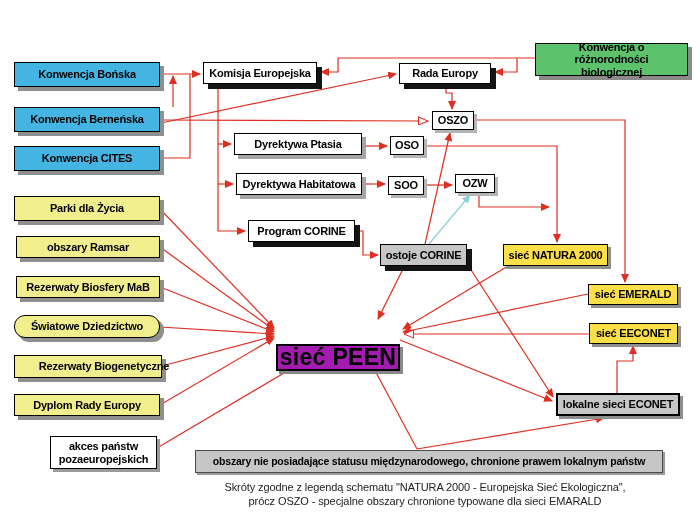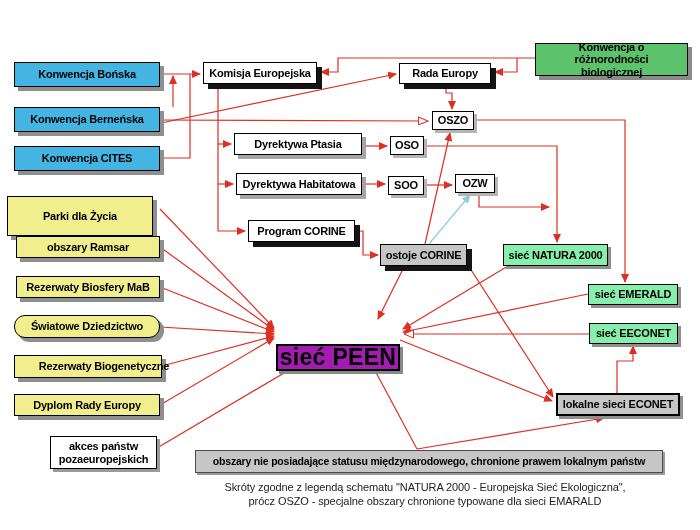--- a/index.html
+++ b/index.html
@@ -9,21 +9,21 @@
          font-size:17px;font-weight:bold;color:#000;letter-spacing:.2px;}
   #edges{position:absolute;left:0;top:0;width:700px;height:530px;z-index:1;}
   .node{position:absolute;z-index:2;display:flex;align-items:center;justify-content:center;
         text-align:center;font-weight:bold;font-size:11px;color:#000;line-height:1.15;
         letter-spacing:-0.2px;box-sizing:border-box;white-space:nowrap;}
   .n-blue{background:#44b5e2;border:1px solid #000;box-shadow:4px 4px 0 #8f8f8f;}
   .n-yellow{background:#f1ee8e;border:1px solid #000;box-shadow:4px 4px 0 #8f8f8f;}
   .n-white{background:#ffffff;border:1px solid #000;box-shadow:4px 4px 0 #a5a5a5;}
   .n-whitebold{background:#ffffff;border:1.5px solid #000;box-shadow:5px 5px 0 #141414;}
   .n-small{background:#ffffff;border:1px solid #000;box-shadow:3px 3px 0 #b5b5b5;}
-  .n-gray{background:#86efac;border:1.5px solid #000;box-shadow:3px 3px 0 #8f8f8f;}
+  .n-gray{background:#fde047;border:1.5px solid #000;box-shadow:3px 3px 0 #8f8f8f;}
   .n-graydark{background:#c6c6c6;border:1.5px solid #000;box-shadow:5px 5px 0 #141414;}
   .n-graythick{background:#c6c6c6;border:2.5px solid #000;box-shadow:3px 3px 0 #8f8f8f;}
   .n-green{background:#5cc26c;border:1.5px solid #000;box-shadow:4px 4px 0 #8a8a8a;white-space:normal;padding:1px 13px;}
   .n-peen{background:#a21caf;border:2.5px solid #000;box-shadow:3px 3px 0 #888;font-size:23px;letter-spacing:.3px;margin-top:23px;}
   .n-plain{background:#ffffff;border:1px solid #000;box-shadow:3px 3px 0 #9a9a9a;white-space:normal;padding:1px 1px;}
   .n-graybar{background:#c6c6c6;border:1px solid #4a4a4a;box-shadow:2px 2px 0 #9a9a9a;font-size:10.5px;}
   .caption{position:absolute;left:95px;width:660px;text-align:center;font-size:11px;
            color:#222;font-weight:normal;letter-spacing:-0.1px;}
 </style>
 </head>
@@ -81,21 +81,21 @@
         <polyline points="417,449 364,350" fill="none" stroke="#dd2f22" stroke-width="1.2" marker-end="url(#mh-solid)"></polyline>
         <polyline points="417,449 604,418" fill="none" stroke="#dd2f22" stroke-width="1.2" marker-end="url(#mh-solid)"></polyline>
       </g>
   </svg>
 
   <div id="nodes">
       <div class="node n-green" style="left: 535px; top: 43px; width: 153px; height: 33px;">Konwencja o różnorodności biologicznej</div>
       <div class="node n-blue" style="left: 14px; top: 62px; width: 146px; height: 25px;">Konwencja Bońska</div>
       <div class="node n-blue" style="left: 14px; top: 107px; width: 146px; height: 25px;">Konwencja Berneńska</div>
       <div class="node n-blue" style="left: 14px; top: 146px; width: 146px; height: 25px;">Konwencja CITES</div>
-      <div class="node n-yellow" style="left: 7px; top: 196px; width: 146px; height: 40px;">Parki dla Życia</div>
+      <div class="node n-yellow" style="left: 14px; top: 196px; width: 146px; height: 25px;">Parki dla Życia</div>
       <div class="node n-yellow" style="left: 16px; top: 236px; width: 144px; height: 22px;">obszary Ramsar</div>
       <div class="node n-yellow" style="left: 16px; top: 276px; width: 144px; height: 22px;">Rezerwaty Biosfery MaB</div>
       <div class="node n-yellow" style="left: 14px; top: 315px; width: 146px; height: 23px; border-radius: 11px;">Światowe Dziedzictwo</div>
       <div class="node n-yellow" style="left: 14px; top: 355px; width: 148px; height: 23px; padding-left: 32px;">Rezerwaty Biogenetyczne</div>
       <div class="node n-yellow" style="left: 14px; top: 394px; width: 146px; height: 22px;">Dyplom Rady Europy</div>
       <div class="node n-plain" style="left: 50px; top: 436px; width: 107px; height: 33px;">akces państw pozaeuropejskich</div>
       <div class="node n-whitebold" style="left: 203px; top: 62px; width: 114px; height: 22px;">Komisja Europejska</div>
       <div class="node n-whitebold" style="left: 399px; top: 63px; width: 92px; height: 21px;">Rada Europy</div>
       <div class="node n-small" style="left: 432px; top: 111px; width: 42px; height: 19px;">OSZO</div>
       <div class="node n-white" style="left: 234px; top: 133px; width: 128px; height: 22px;">Dyrektywa Ptasia</div>

